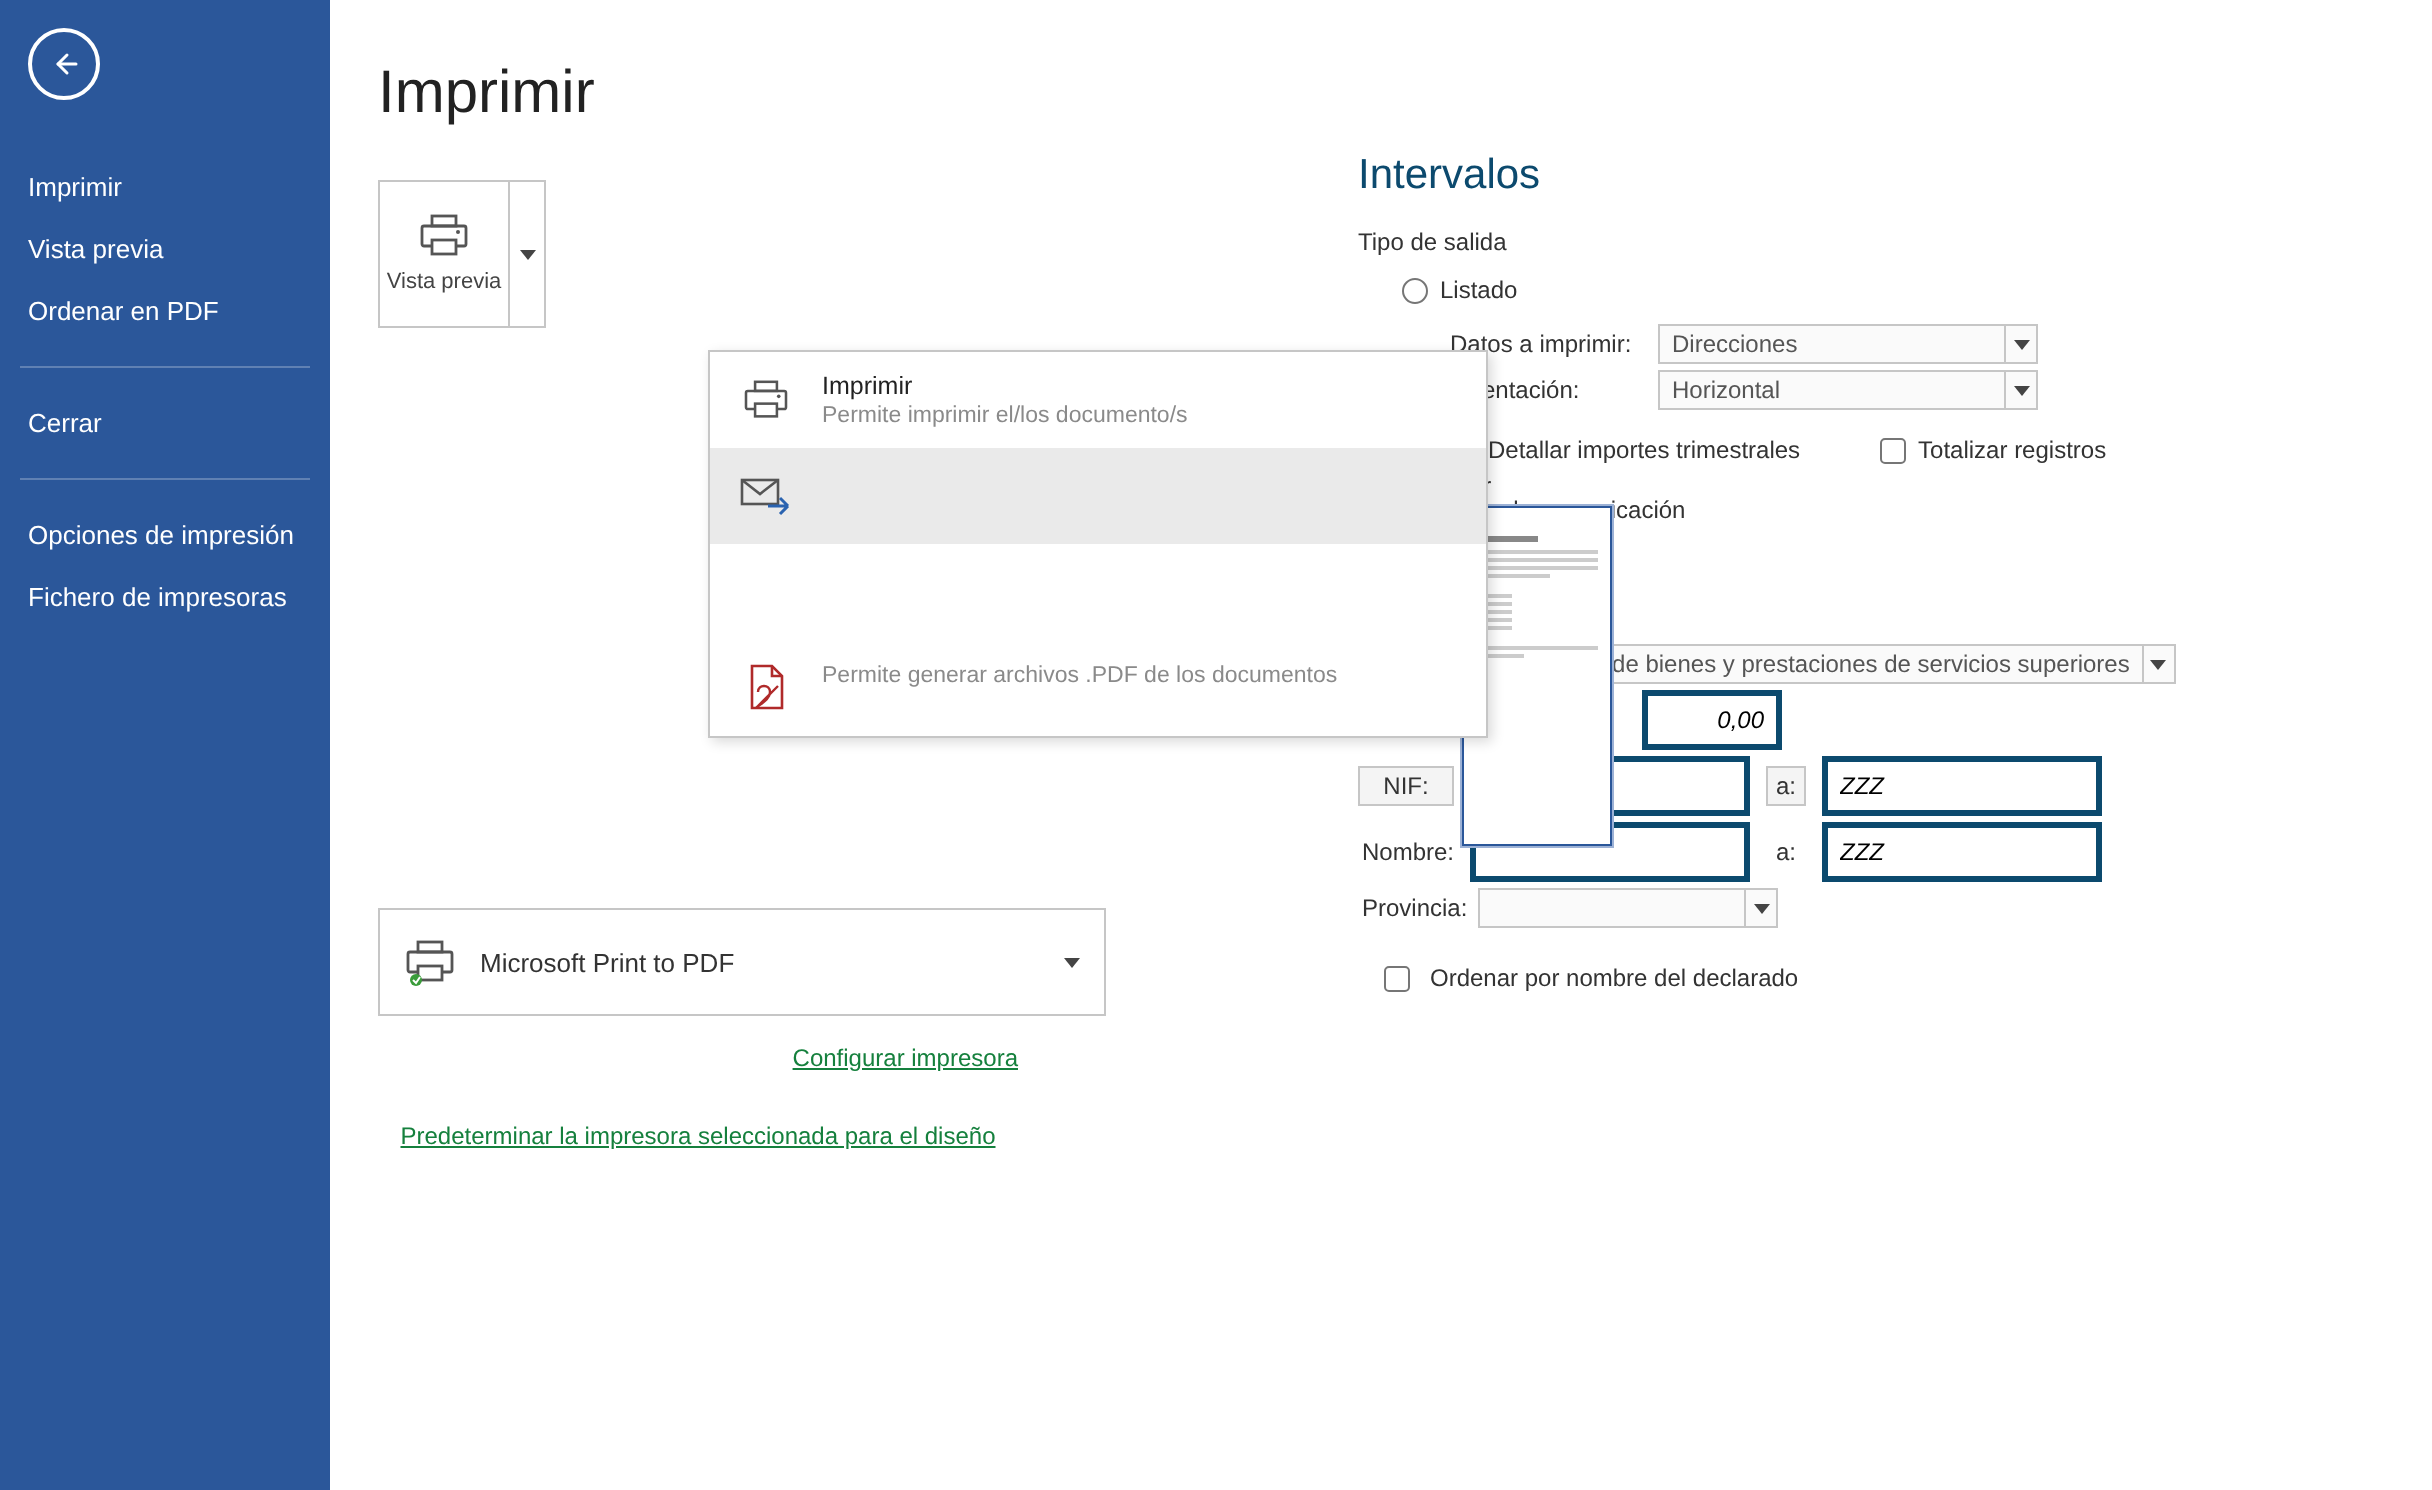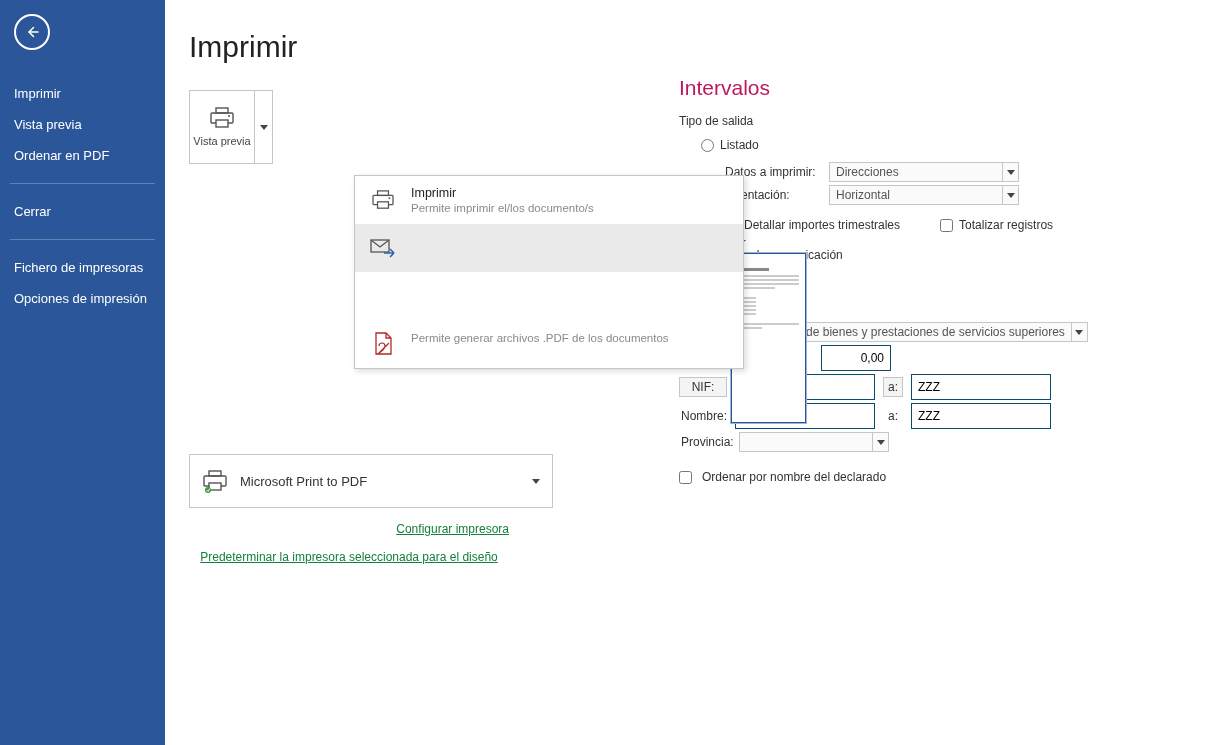--- a/index.html
+++ b/index.html
@@ -47,61 +47,61 @@
   .doc-thumb { position:absolute; left:566px; top:253px; width:75px; height:170px; border:1px solid #2b579a; background:#fff; padding:8px 6px; font-size:3px; color:#888; overflow:hidden; box-shadow:0 0 0 1px #9db2d6; }
   .doc-thumb .dline { height:2px; background:#ccc; margin-bottom:2px; }
   .doc-thumb .dtitle { height:3px; width:50%; background:#888; margin:6px 0 4px; }
 
   
   h2 { font-size:20px; font-weight:400; color:#222; margin:28px 0 14px 0; }
   .printer-box { width:364px; border:1px solid #c6c6c6; padding:14px 12px; display:flex; align-items:center; gap:12px; cursor:pointer; }
   .printer-box .pn { flex:1; font-size:13px; color:#333; }
   .link-under { color:#15803d; text-decoration:underline; font-size:12px; cursor:pointer; }
   .link-row1 { width:320px; text-align:right; margin-top:14px; }
-  .link-row2 { width:320px; text-align:center; margin-top:14px; }
-
-  
-  h3 { font-size:21px; font-weight:400; color:#be185d; margin:0 0 14px 0; }
+  .link-row2 { width:320px; text-align:center; margin-top:25px; }
+
+  
+  h3 { font-size:21px; font-weight:400; color:#0c4a6e; margin:0 0 14px 0; }
   .section-label { font-size:12px; color:#333; margin:8px 0 10px 0; }
   .radio-row { display:flex; align-items:center; gap:6px; margin:4px 0 10px 22px; }
   .radio-row input { margin:0; }
   .form-row { display:flex; align-items:center; margin:3px 0 3px 46px; gap:8px; font-size:12px;}
   .form-row .fl { width:96px; }
   .form-row2 { display:flex; align-items:center; margin:3px 0; gap:8px; font-size:12px;}
   .form-row2 .fl { width:112px; }
   .combo { flex:0 0 190px; display:flex; align-items:center; border:1px solid #c6c6c6; height:20px; background:#fafafa; cursor:pointer; }
   .combo span { flex:1; padding:0 6px; font-size:12px; color:#555; white-space:nowrap; overflow:hidden; }
   .combo .cbtn { width:16px; height:100%; border-left:1px solid #c6c6c6; display:flex; align-items:center; justify-content:center; }
   .chk-row { display:flex; align-items:center; gap:6px; margin:10px 0 0 46px; font-size:12px; }
   .chk-row input { margin:0; }
   .chk-pair { display:flex; gap:40px; }
 
-  .txt { border:1px solid #0c4a6e; height:20px; font-size:12px; padding:12px 6px; background:#fff; }
+  .txt { border:3px solid #0c4a6e; height:20px; font-size:12px; padding:12px 6px; background:#fff;font-style:italic; }
   .btn-like { border:1px solid #c6c6c6; height:20px; background:#f4f4f4; display:inline-flex; align-items:center; justify-content:center; padding:0 8px; font-size:12px; cursor:pointer;}
 
   .icon-svg { display:block; }
 </style>
 </head>
 <body>
 
 <div class="sidebar">
   <div class="back-circle">
     <svg class="icon-svg" viewBox="0 0 24 24" fill="none">
       <path d="M14 6l-6 6 6 6" stroke="#fff" stroke-width="2" stroke-linecap="round" stroke-linejoin="round"></path>
       <path d="M8 12h12" stroke="#fff" stroke-width="2" stroke-linecap="round"></path>
     </svg>
   </div>
   <div class="side-link">Imprimir</div>
   <div class="side-link">Vista previa</div>
   <div class="side-link">Ordenar en PDF</div>
   <hr class="side-divider">
   <div class="side-link">Cerrar</div>
   <hr class="side-divider">
+  <div class="side-link">Opciones de impresión</div>
   <div class="side-link">Fichero de impresoras</div>
-  <div class="side-link">Opciones de impresión</div>
 </div>
 
 <div class="main">
 
   <div style="position:absolute; left:570px; top:236px; font-size:12px;">ar</div>
 
   <div class="doc-thumb">
     <div class="dtitle"></div>
     <div class="dline"></div>
       <div class="dline"></div>
@@ -276,19 +276,19 @@
     <div class="form-row2">
       <span style="width:52px; padding-left:2px;">Provincia:</span>
       <div class="combo" style="flex:0 0 150px;">
         <span></span>
         <div class="cbtn">
             <div class="tri-down"></div>
           </div>
       </div>
     </div>
 
-    <div class="chk-row" style="margin-left:0; margin-top:18px;gap:10px;">
+    <div class="chk-row" style="margin-left:13px; margin-top:18px;gap:10px;">
       <input type="checkbox" style="">
       <span>Ordenar por nombre del declarado</span>
     </div>
   </div>
 
 </div>
 
 </body></html>

